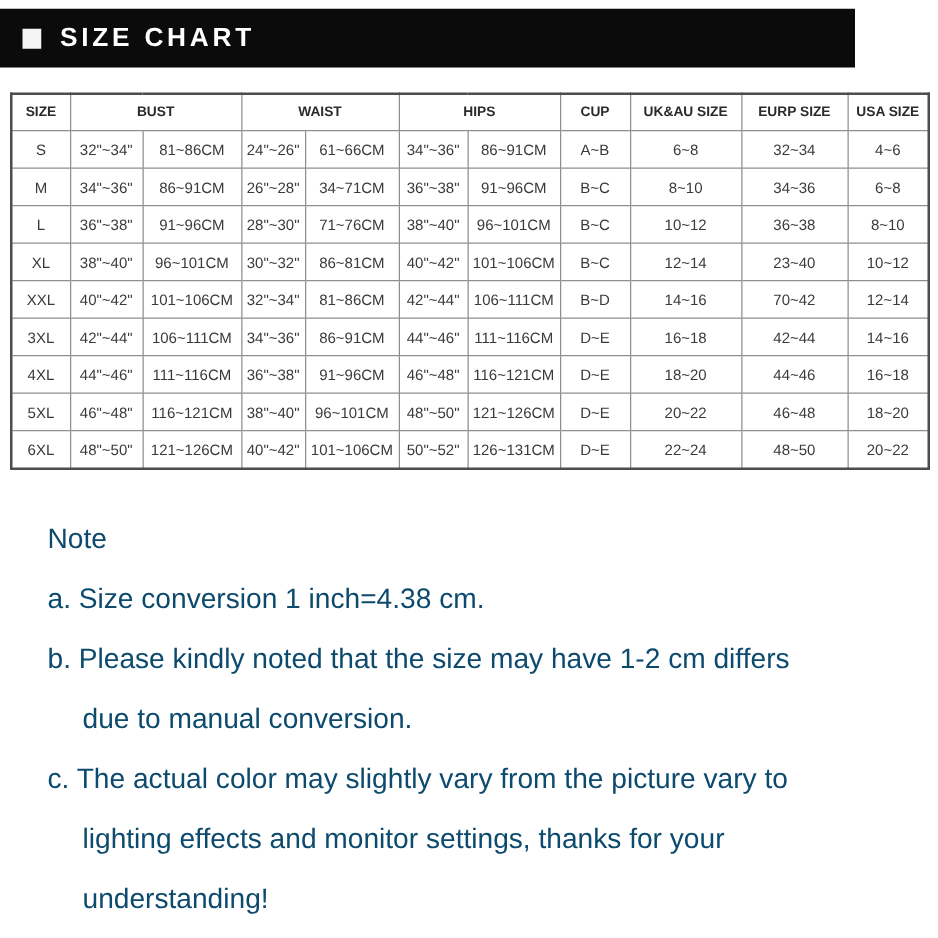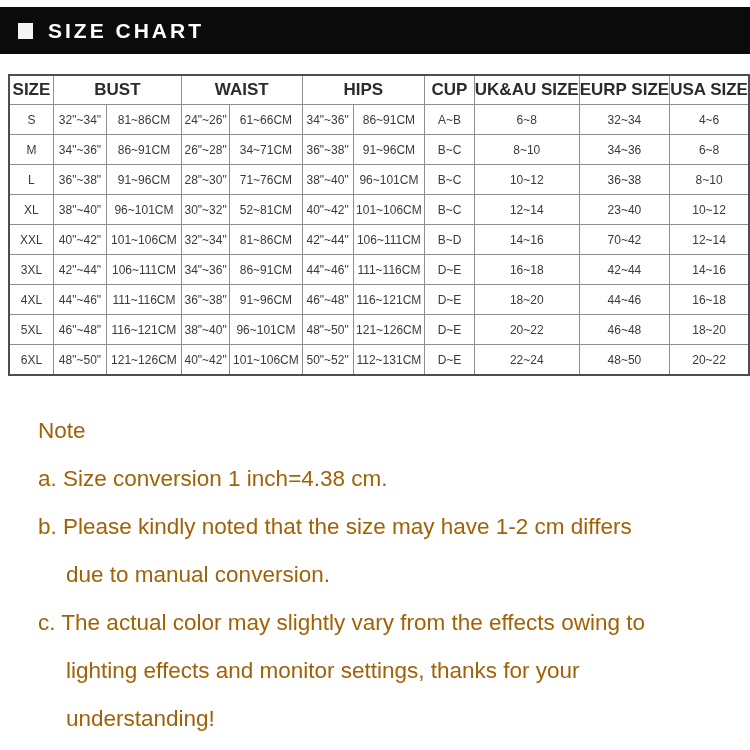--- a/index.html
+++ b/index.html
@@ -10,21 +10,21 @@
   body {
     width: 750px;
     height: 750px;
     font-family: "Liberation Sans", sans-serif;
     overflow: hidden;
   }
   
   .title-bar {
     margin-top: 7px;
     height: 47px;
-    width: 750px;
+    width: 684px;
     background: #0b0b0b;
     display: flex;
     align-items: center;
     box-sizing: border-box;
   }
   .title-square {
     width: 15px;
     height: 16px;
     background: #f5f5f5;
     margin-left: 18px;
@@ -50,33 +50,33 @@
     border: 1px solid #8f8f8f;
     text-align: center;
     vertical-align: middle;
     padding: 0;
     color: #2b2b2b;
     white-space: nowrap;
     overflow: hidden;
   }
   table.size-table th {
     height: 28px;
-    font-size: 17px;
+    font-size: 11px;
     font-weight: 700;
   }
   table.size-table td {
     height: 29px;
     font-size: 12px;
     font-weight: 400;
     color: #3a3a3a;
   }
   
   .notes {
     margin: 31px 0 0 38px;
-    color: #a16207;
+    color: #0c4a6e;
     font-size: 22.5px;
   }
   .note-line {
     line-height: 48px;
     white-space: nowrap;
   }
   .note-cont {
     padding-left: 28px;
   }
 </style>
@@ -154,21 +154,21 @@
           <td>B~C</td>
           <td>10~12</td>
           <td>36~38</td>
           <td>8~10</td>
         </tr>
         <tr>
           <td>XL</td>
           <td>38"~40"</td>
           <td>96~101CM</td>
           <td>30"~32"</td>
-          <td>52~81CM</td>
+          <td>86~81CM</td>
           <td>40"~42"</td>
           <td>101~106CM</td>
           <td>B~C</td>
           <td>12~14</td>
           <td>23~40</td>
           <td>10~12</td>
         </tr>
         <tr>
           <td>XXL</td>
           <td>40"~42"</td>
@@ -221,34 +221,34 @@
           <td>46~48</td>
           <td>18~20</td>
         </tr>
         <tr>
           <td>6XL</td>
           <td>48"~50"</td>
           <td>121~126CM</td>
           <td>40"~42"</td>
           <td>101~106CM</td>
           <td>50"~52"</td>
-          <td>112~131CM</td>
+          <td>126~131CM</td>
           <td>D~E</td>
           <td>22~24</td>
           <td>48~50</td>
           <td>20~22</td>
         </tr>
       </tbody>
   </table>
 
   <section class="notes">
     <div class="note-line">Note</div>
     <div id="notes-list">
         <div class="note-line">a. Size conversion 1 inch=4.38 cm.</div>
         <div class="note-line">b. Please kindly noted that the size may have 1-2 cm differs</div>
         <div class="note-line note-cont">due to manual conversion.</div>
-        <div class="note-line">c. The actual color may slightly vary from the effects owing to</div>
+        <div class="note-line">c. The actual color may slightly vary from the picture vary to</div>
         <div class="note-line note-cont">lighting effects and monitor settings, thanks for your</div>
         <div class="note-line note-cont">understanding!</div>
       </div>
   </section>
 
 </div>
 
 </body></html>

